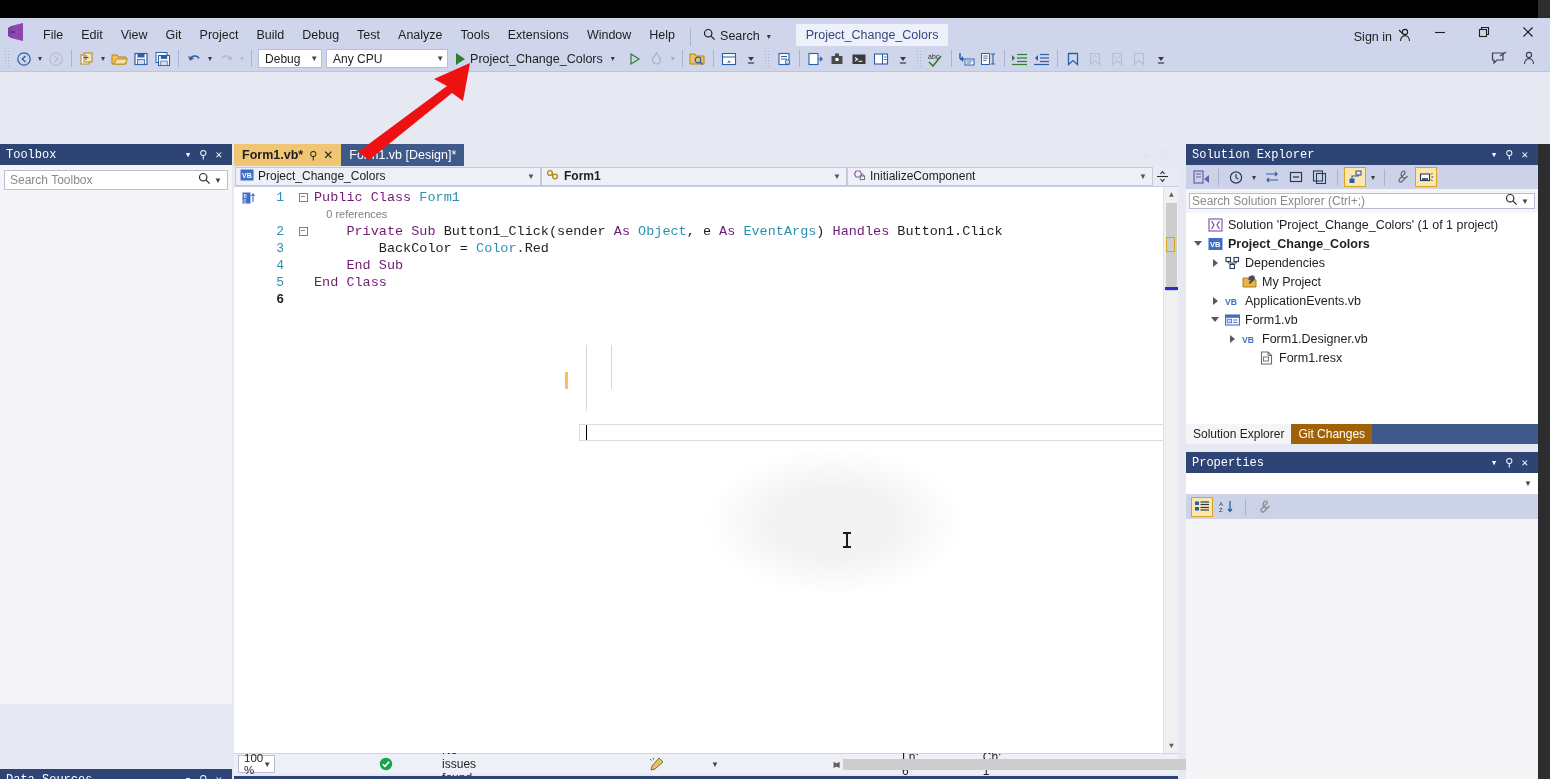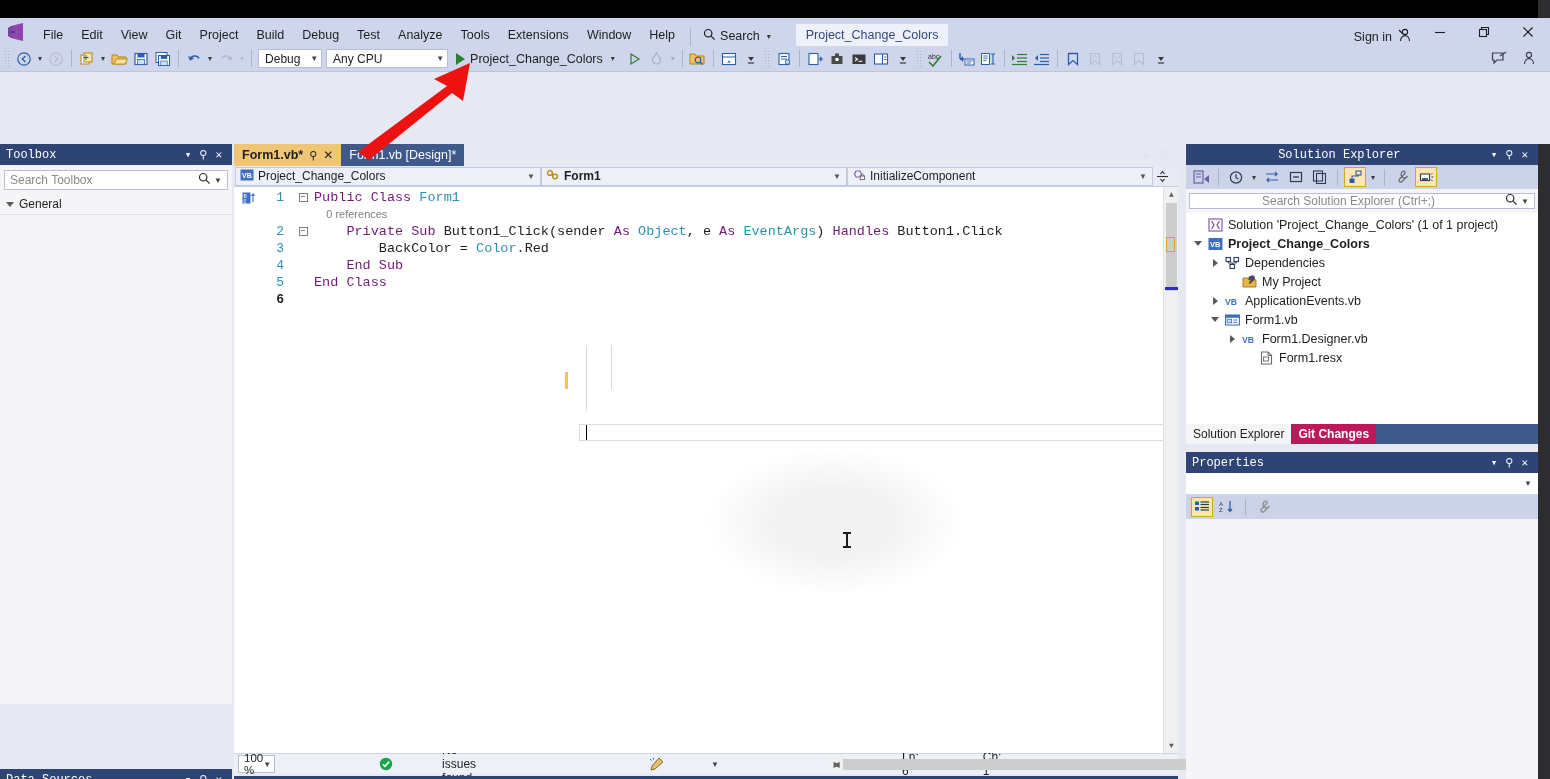--- a/index.html
+++ b/index.html
@@ -242,41 +242,41 @@
 
   
   .output {
     position:absolute; left:234px; top:704px; width:944px; height:75px;
     background:#f5f5f7; display:flex; flex-direction:column;
   }
 
   
   .solexp {
     position:absolute; left:1186px; top:72px; width:352px; height:300px;
-    background:#f5f5f7; display:flex;flex-direction:column;text-align:center;
+    background:#f5f5f7; display:flex;flex-direction:column;
   }
   .se-toolbar {
     height:24px; background:#ccd3e8; display:flex;align-items:center;gap:2px;padding:0 4px;
   }
   .se-ico { width:22px;height:20px;display:flex;align-items:center;justify-content:center;}
   .se-ico.sel { background:#fde7b0; border:1px solid #d9a520;}
   .se-search {
     margin:4px 3px; height:16px; background:#fff; border:1px solid #b6bed6;
     display:flex;align-items:center;padding:0 2px 0 2px;font-size:12px;color:#8a8a8a;
   }
   .se-tree { flex:1; background:#fff; padding-top:2px; overflow:hidden;}
   .tnode { display:flex; align-items:center; height:19px; font-size:12.5px; color:#1e1e1e; white-space:nowrap;}
   .tnode .exp { width:16px; display:flex;align-items:center;justify-content:center; }
   .tnode .ic { width:19px; display:flex;align-items:center;justify-content:center;}
   .tnode .lb { padding-left:3px; }
   .tnode.bold .lb { font-weight:bold; }
   .se-tabs { height:20px; background:#3f5a8a; display:flex; align-items:stretch; }
   .se-tab { display:flex;align-items:center; padding:0 7px; font-size:12px; color:#fff;}
   .se-tab.active { background:#f5f5f7; color:#1e1e1e; }
-  .se-tab.ghost { background:#be185d;font-weight:bold; }
+  .se-tab.ghost { background:#a16207; }
 
   
   .props {
     position:absolute; left:1186px; top:380px; width:352px; height:399px;
     background:#f5f5f7; display:flex; flex-direction:column;
   }
   .pr-combo { height:22px; background:#fff; border-bottom:1px solid #d2d6e4; display:flex;align-items:center;justify-content:flex-end;padding-right:6px;}
   .pr-toolbar { height:24px; background:#ccd3e8; display:flex;align-items:center;gap:3px;padding:0 5px;}
   .pr-ico { width:22px;height:20px;display:flex;align-items:center;justify-content:center;}
   .pr-ico.sel { background:#fde7b0; border:1px solid #d9a520;}
@@ -618,24 +618,20 @@
       <div class="tbx-search">
         <span class="ph">Search Toolbox</span>
         <span>
           <svg width="13" height="13" viewBox="0 0 13 13">
               <circle cx="5.2" cy="5.2" r="3.7" fill="none" stroke="#2b2b2b" stroke-width="1.2"></circle>
               <line x1="8.1" y1="8.1" x2="11.6" y2="11.6" stroke="#2b2b2b" stroke-width="1.3"></line>
             </svg>
         </span>
         <span style="font-size:8px;color:#444;padding:0 3px">▼</span>
       </div>
-      <div class="tbx-general">
-        <span class="tri-d"></span>
-        <span>General</span>
-      </div>
     </div>
 
     <div class="datasrc">
       <div class="panel-title">
         <span class="t">Data Sources</span>
         <span class="act">▾</span>
         <span class="act pin">⚲</span>
         <span class="act">✕</span>
       </div>
 

